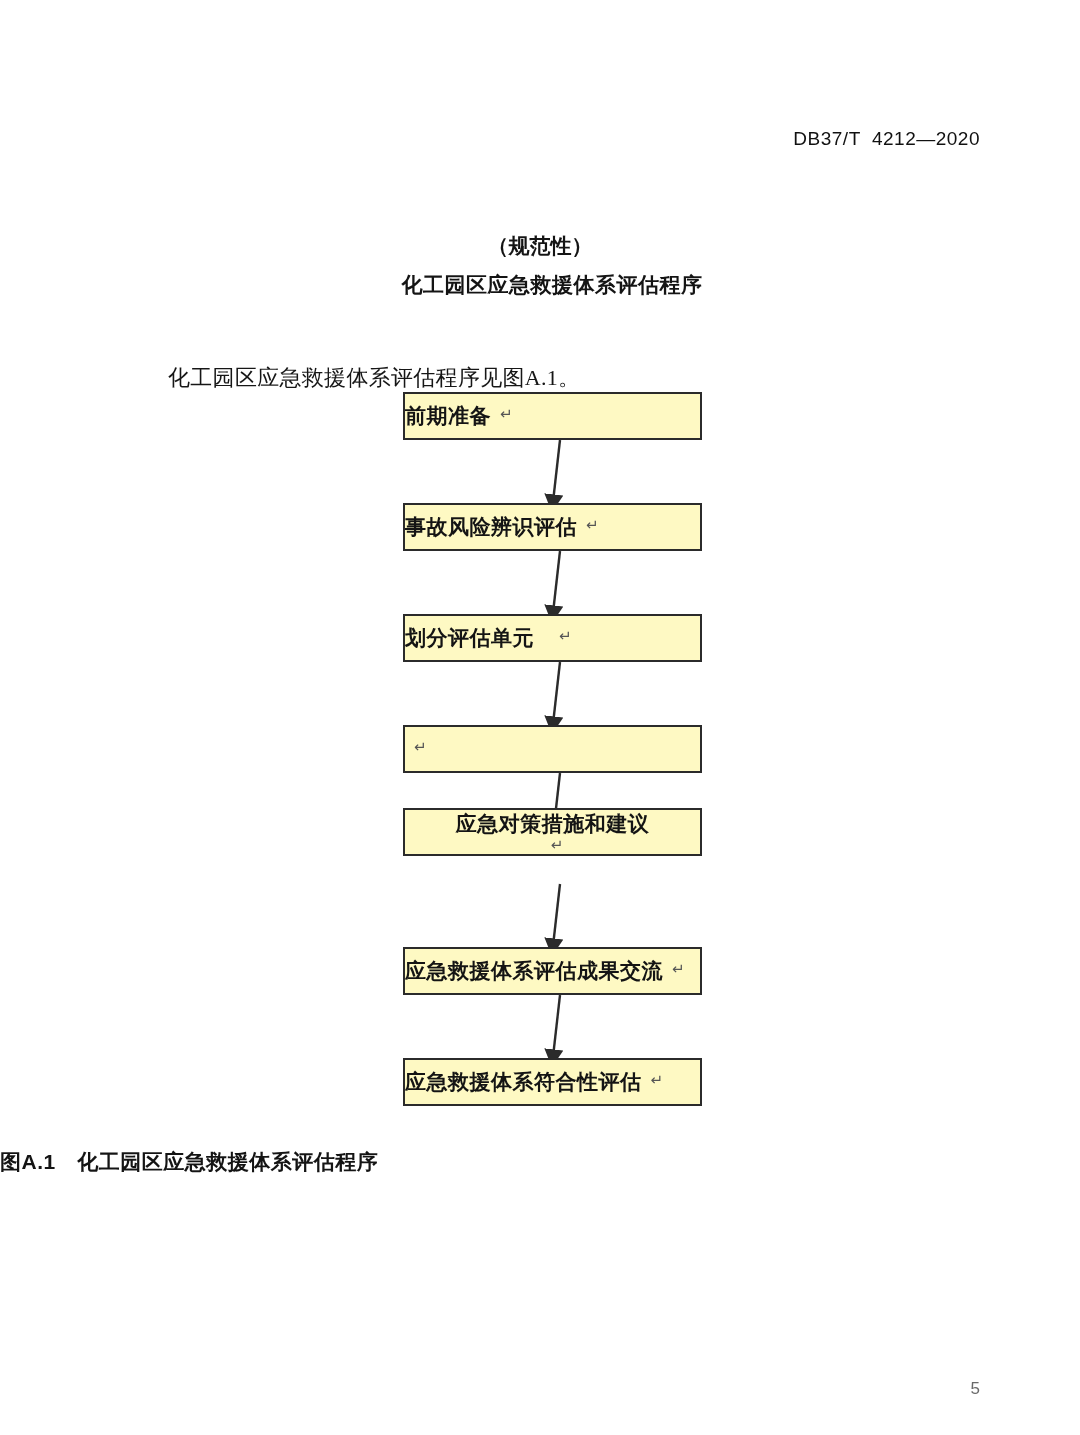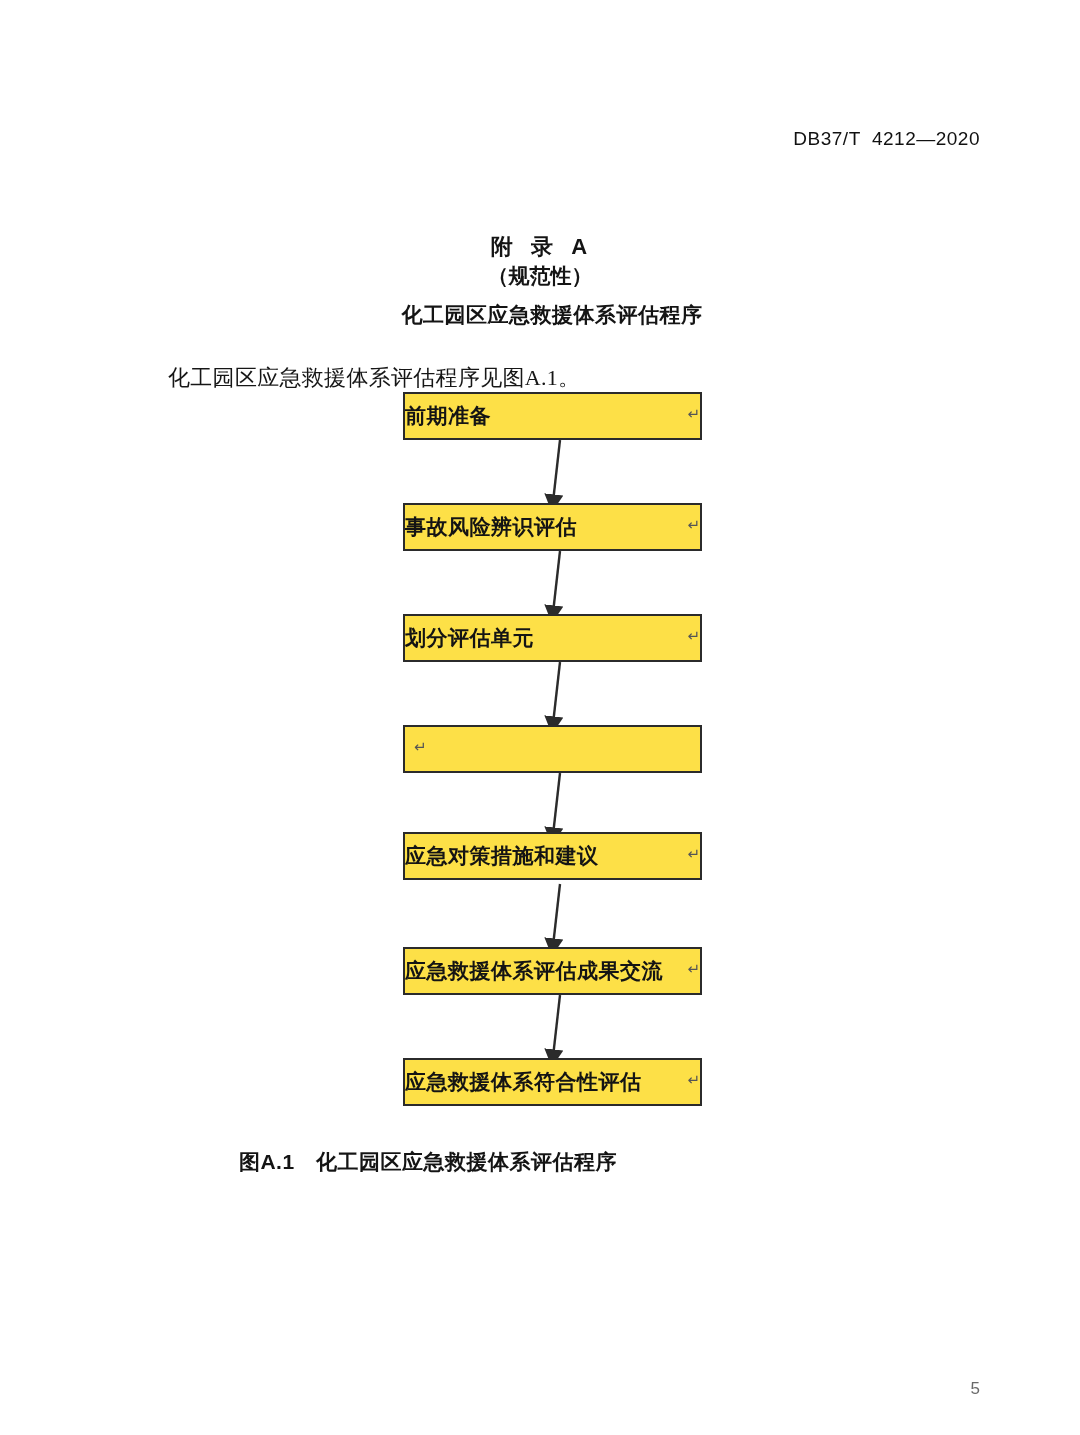--- a/index.html
+++ b/index.html
@@ -79,24 +79,24 @@
     width: 300px;
     height: 720px;
   }
   .flow-box {
     position: absolute;
     left: 0;
     width: 299px;
     height: 48px;
     box-sizing: border-box;
     border: 2px solid #2b2b2b;
-    background: #fde047;
+    background: #fef9c3;
     display: flex;
     align-items: center;
-    justify-content: space-between;
+    justify-content: flex-start;
   }
   .flow-label {
     font-family: "Liberation Sans", "DejaVu Sans", sans-serif;
     font-size: 21px;
     font-weight: bold;
     letter-spacing: 0.5px;
     color: #141414;
     white-space: pre;
   }
   .pilcrow {
@@ -116,21 +116,20 @@
     height: 720px;
     overflow: visible;
   }
 
   
   .fig-caption {
     position: absolute;
     top: 1148px;
     left: 0;
     width: 856px;
-    text-align: center;
     font-family: "Liberation Sans", "DejaVu Sans", sans-serif;
     font-size: 21px;
     font-weight: bold;
     letter-spacing: 0.5px;
     color: #141414;
     white-space: pre;
   }
 
   
   .folio {
@@ -141,21 +140,20 @@
     font-size: 17px;
     color: #6a6a6a;
   }
 </style>
 </head>
 <body>
 
 <div class="page-header">DB37/T  4212—2020</div>
 
 <div class="annex-head">
-  <div class="annex-title">附  录  A</div>
   <div class="annex-kind">（规范性）</div>
   <div class="annex-subject">化工园区应急救援体系评估程序</div>
 </div>
 
 <p class="lead-para">化工园区应急救援体系评估程序见图A.1。</p>
 
 <div id="flowchart">
   <svg id="connectors" viewBox="0 0 300 720" width="300" height="720" aria-hidden="true">
     <defs>
       <marker id="arrowhead" markerWidth="9" markerHeight="9" refX="3.2" refY="4" orient="auto" markerUnits="strokeWidth">
@@ -179,21 +177,21 @@
       <span class="flow-label">事故风险辨识评估</span>
       <span class="pilcrow">↵</span>
     </div>
     <div class="flow-box" style="top: 222px; gap: 16px;">
       <span class="flow-label">划分评估单元</span>
       <span class="pilcrow">↵</span>
     </div>
     <div class="flow-box" style="top: 333px;">
       <span class="pilcrow">↵</span>
     </div>
-    <div class="flow-box" style="top: 440px;">
+    <div class="flow-box" style="top: 416px; flex-direction: column;">
       <span class="flow-label">应急对策措施和建议</span>
       <span class="pilcrow">↵</span>
     </div>
     <div class="flow-box" style="top: 555px;">
       <span class="flow-label">应急救援体系评估成果交流</span>
       <span class="pilcrow">↵</span>
     </div>
     <div class="flow-box" style="top: 666px;">
       <span class="flow-label">应急救援体系符合性评估</span>
       <span class="pilcrow">↵</span>

